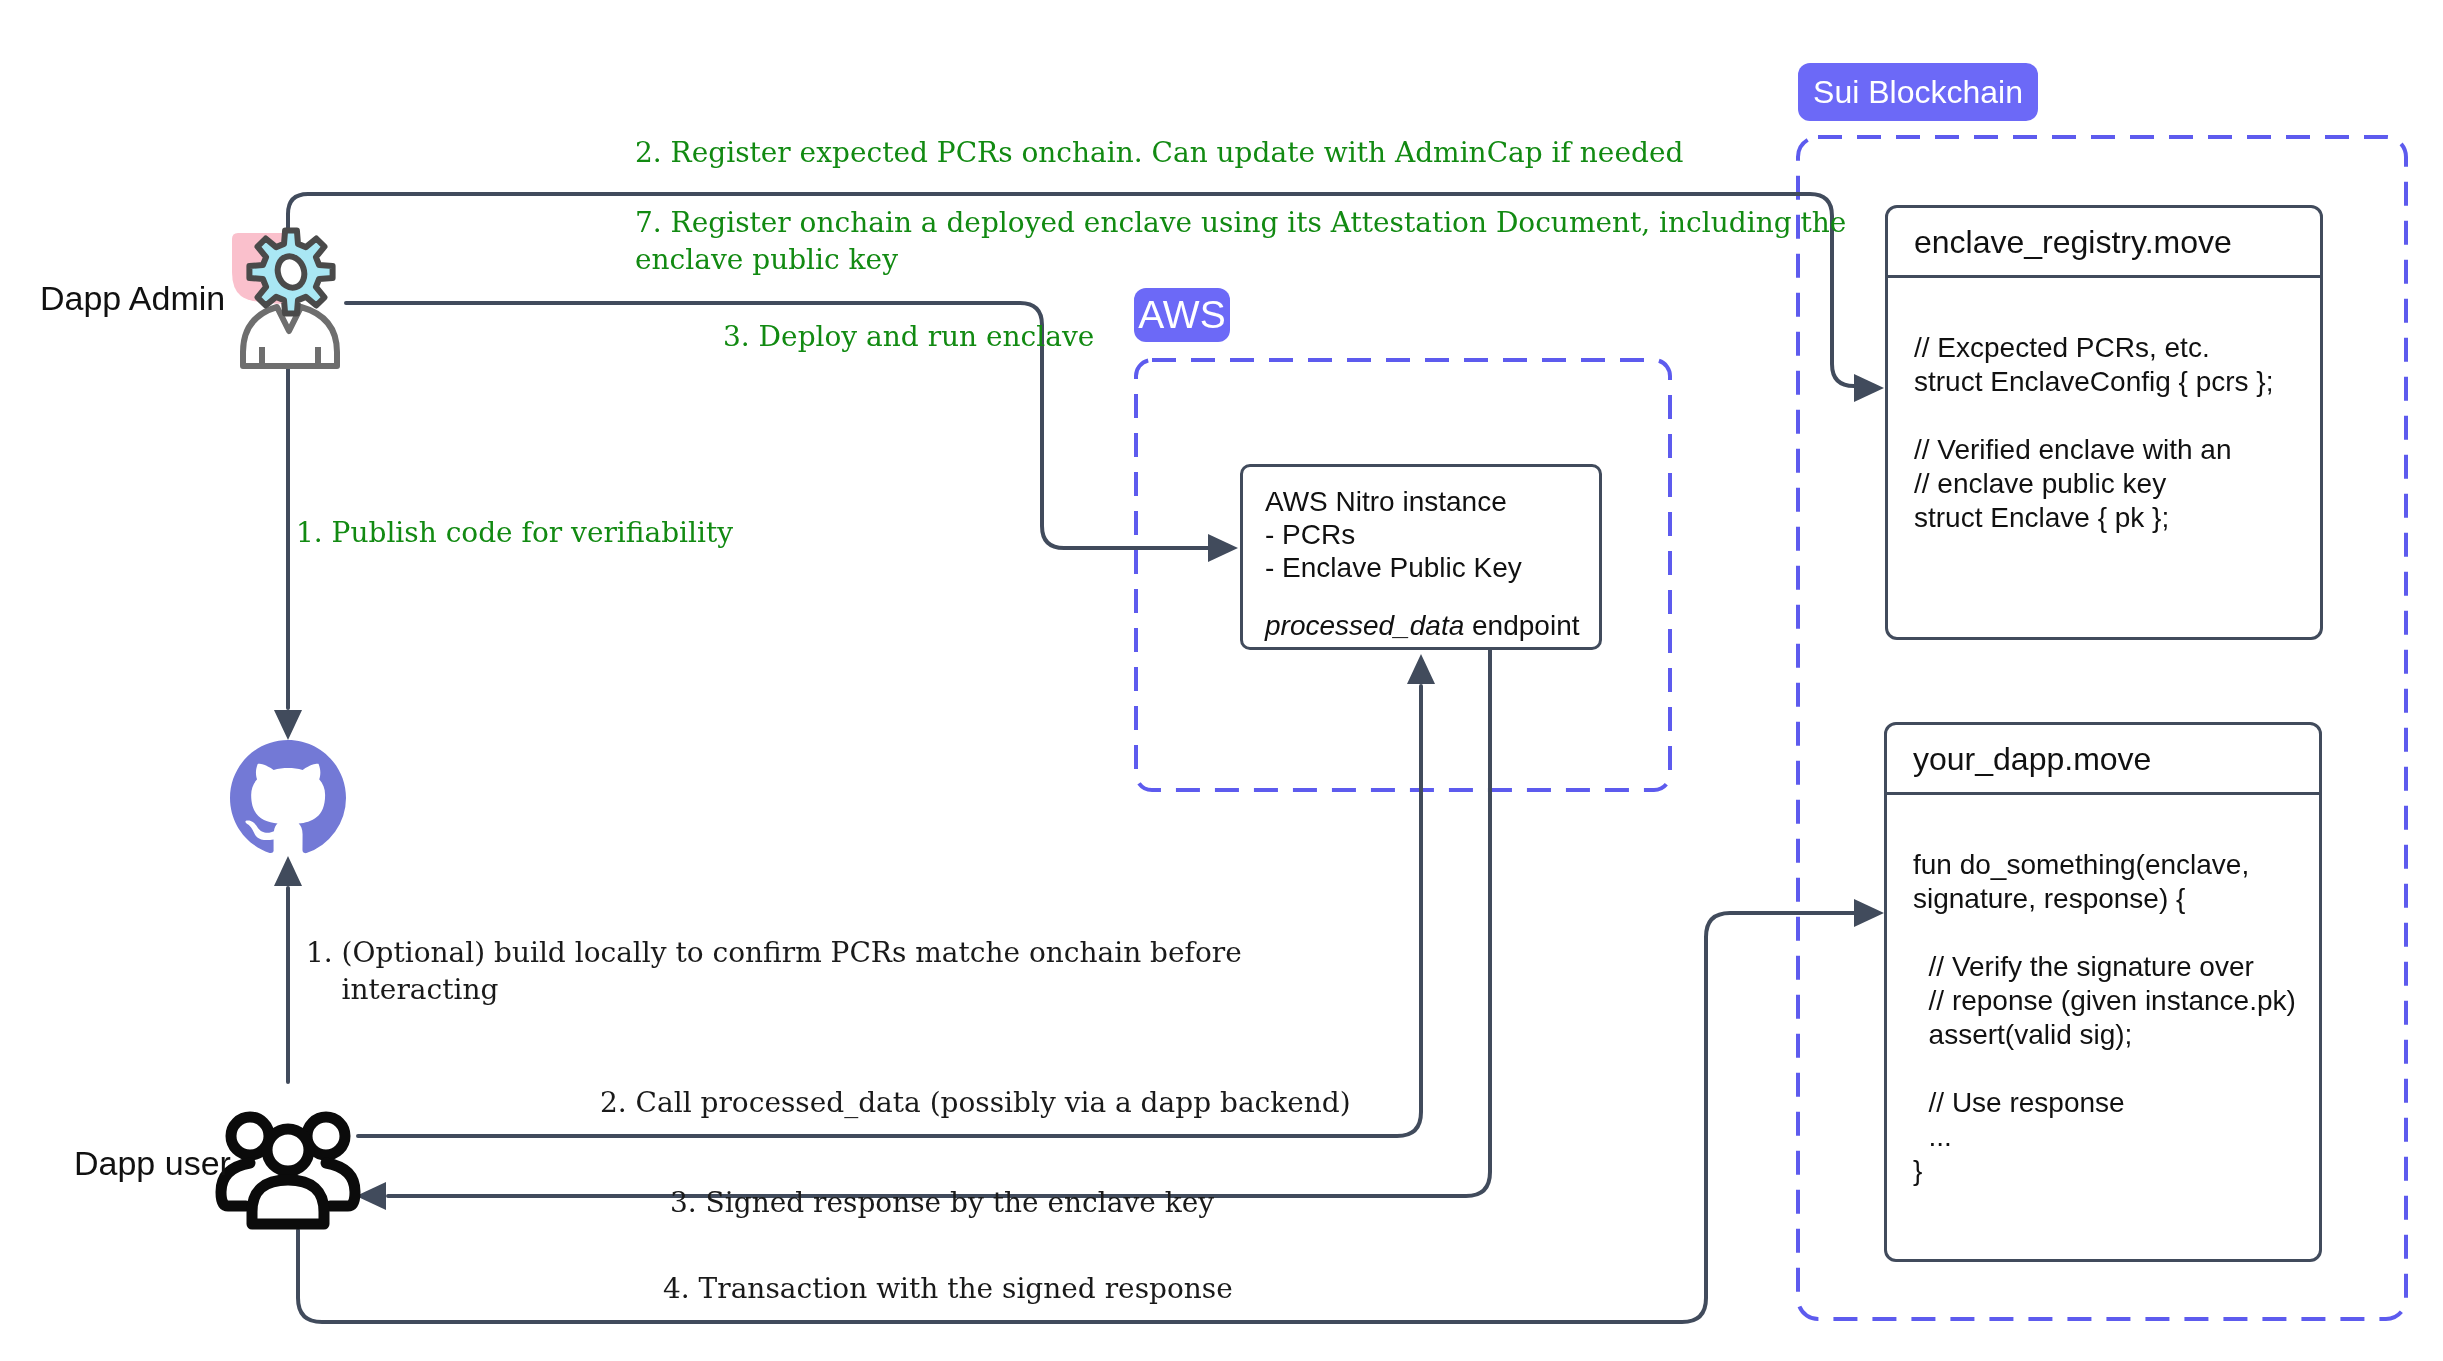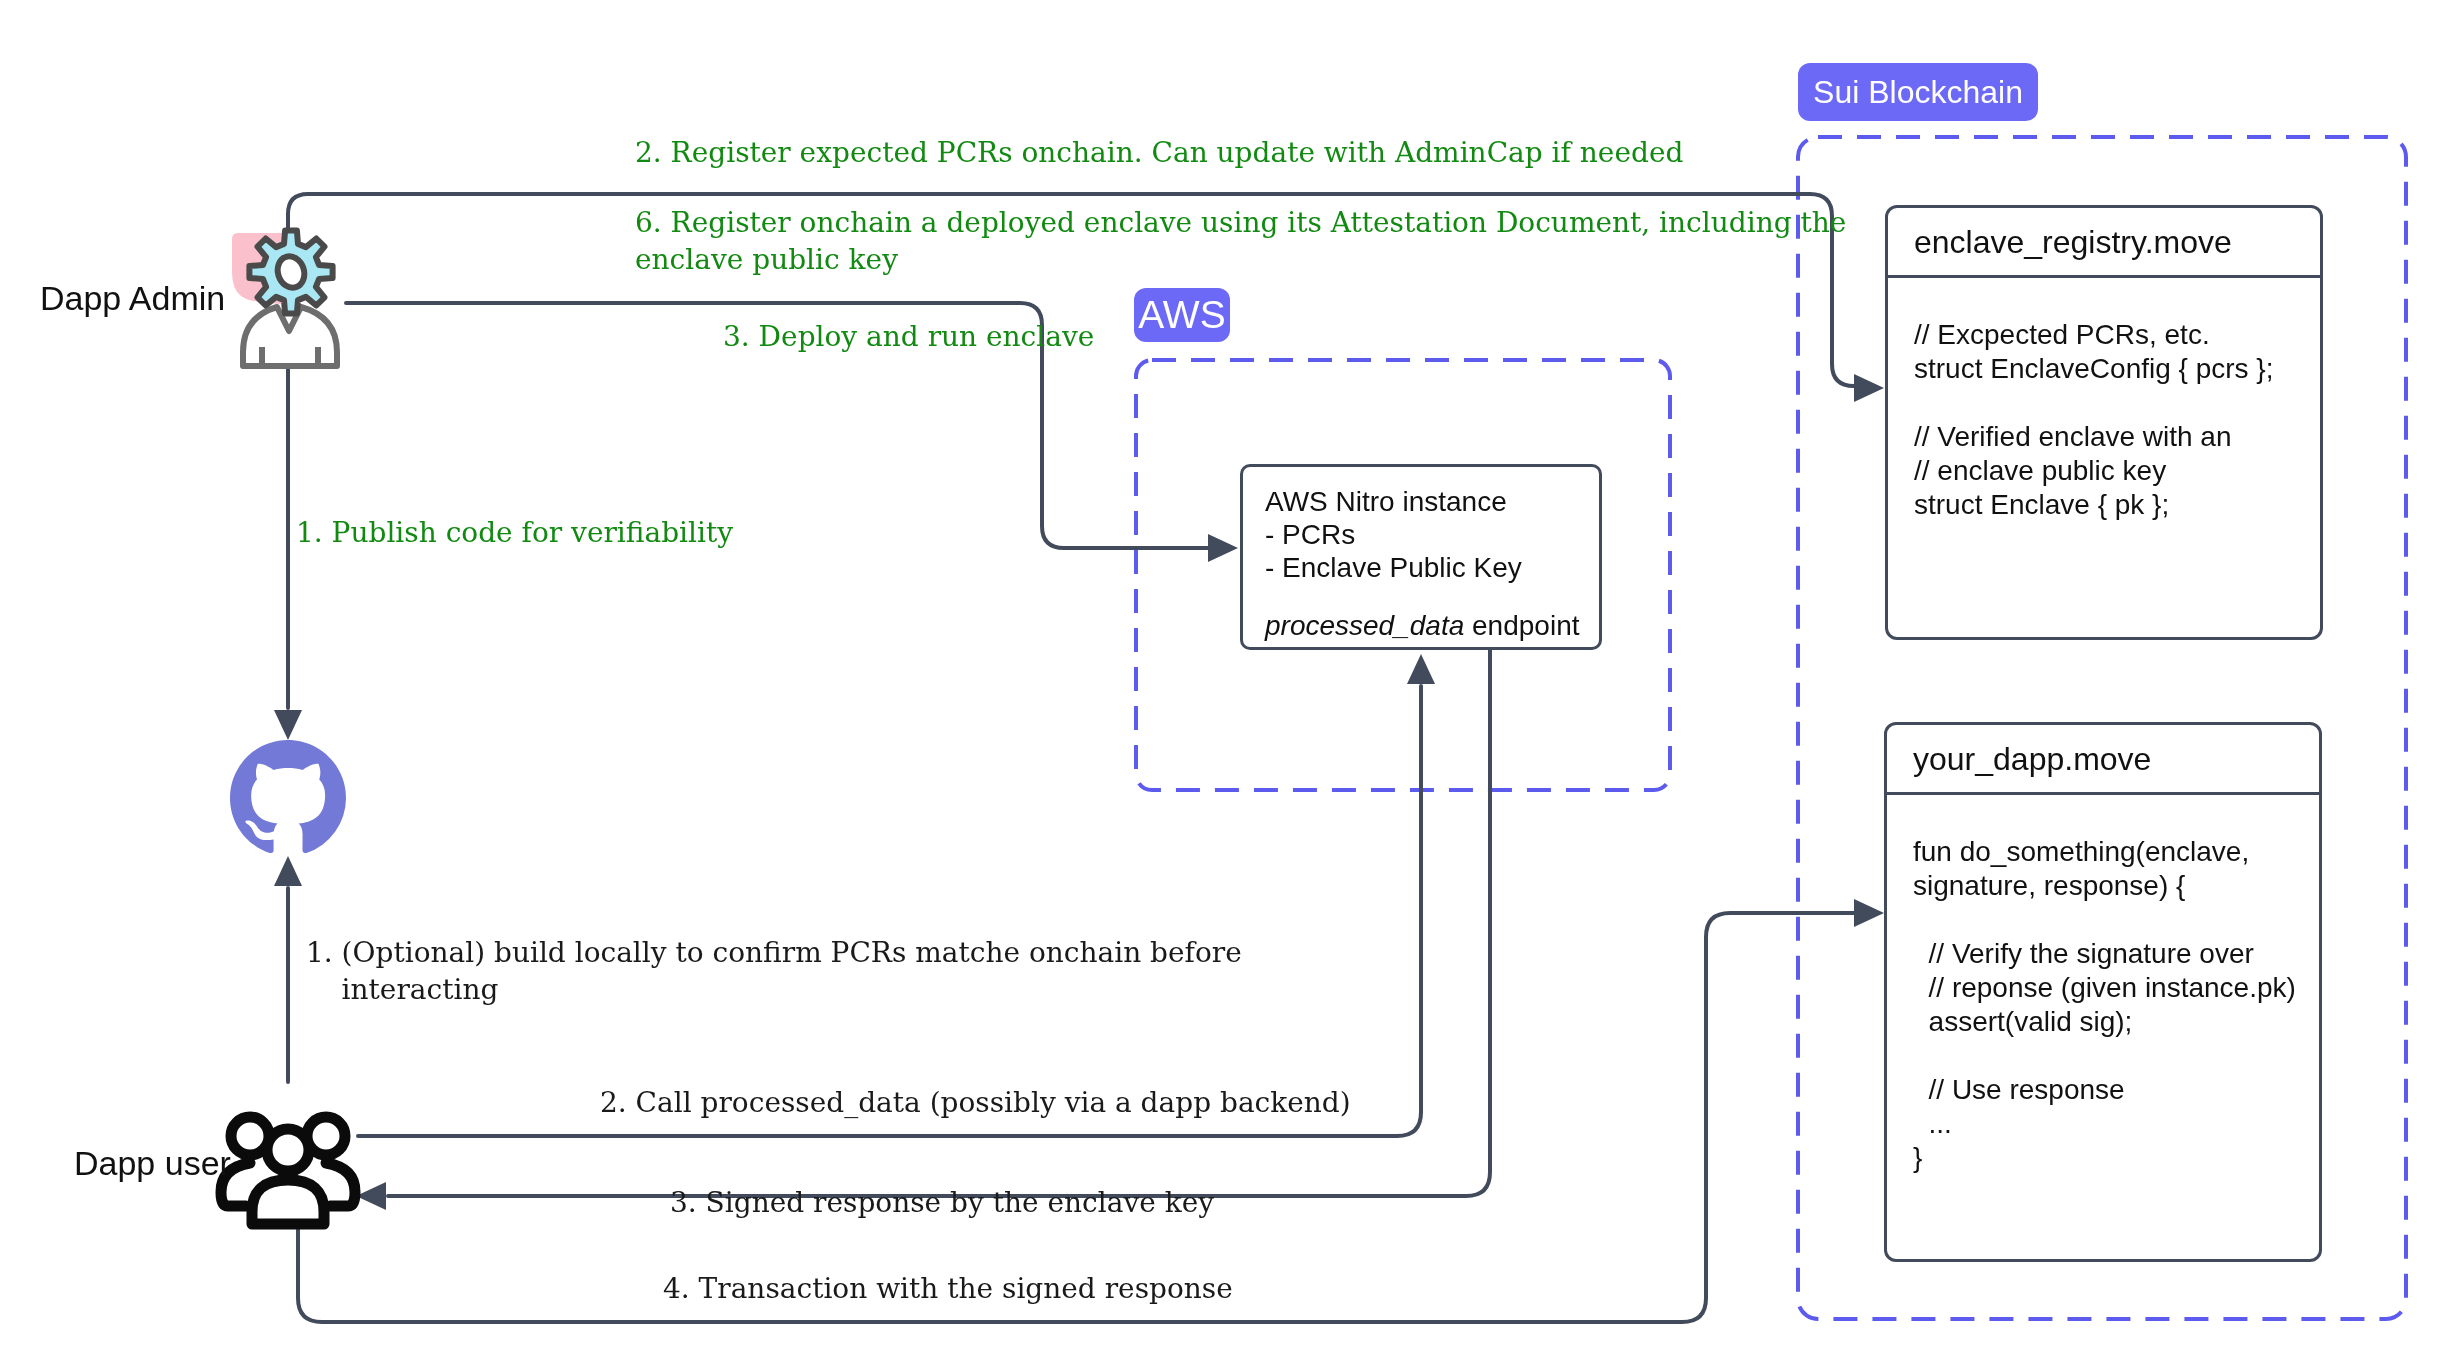--- a/index.html
+++ b/index.html
@@ -46,21 +46,21 @@
   #nitro-box .nb-endpoint{padding:26px 10px 0 22px;font-size:28px;white-space:pre;}
   #registry-box{left:1885px;top:205px;width:438px;height:435px;}
   #dapp-box{left:1884px;top:722px;width:438px;height:540px;}
   .box-title{
     font-size:32px;color:#111;
     padding:16px 0 14px 26px;
     border-bottom:3px solid #414b5c;
     white-space:nowrap;
   }
   .code{
-    padding:40px 10px 0 26px;
+    padding:53px 10px 0 26px;
     font-size:28px;line-height:34px;
     white-space:pre;color:#111;
   }
 </style>
 </head>
 <body>
 
 <div id="canvas">
 
   <svg class="layer" width="2443" height="1361" viewBox="0 0 2443 1361">
@@ -114,21 +114,21 @@
       <path d="M330 1206 L348 1206 Q355 1206 355 1192 Q355 1168 326 1163" fill="none"></path>
       <circle cx="288" cy="1150" r="21" fill="#ffffff"></circle>
       <path d="M252 1224 L252 1212 Q252 1180 288 1180 Q324 1180 324 1212 L324 1224 Z" fill="#ffffff"></path>
     </g>
   </svg>
 
   <div class="actor-label" style="left:40px;top:279px;">Dapp Admin</div>
   <div class="actor-label" style="left:74px;top:1144px;">Dapp user</div>
 
   <div class="ann green" style="left:635px;top:134px;">2. Register expected PCRs onchain. Can update with AdminCap if needed</div>
-  <div class="ann green" style="left:635px;top:204px;">6. Register onchain a deployed enclave using its Attestation Document, including the
+  <div class="ann green" style="left:635px;top:204px;">7. Register onchain a deployed enclave using its Attestation Document, including the
 enclave public key</div>
   <div class="ann green" style="left:723px;top:318px;text-align:center;">3. Deploy and run enclave</div>
   <div class="ann green" style="left:296px;top:514px;">1. Publish code for verifiability</div>
 
   <div class="ann black" style="left:306px;top:934px;">1. (Optional) build locally to confirm PCRs matche onchain before
     interacting</div>
   <div class="ann black" style="left:600px;top:1084px;">2. Call processed_data (possibly via a dapp backend)</div>
   <div class="ann black" style="left:670px;top:1148px;margin-top:36px;">3. Signed response by the enclave key</div>
   <div class="ann black" style="left:663px;top:1270px;">4. Transaction with the signed response</div>
 

